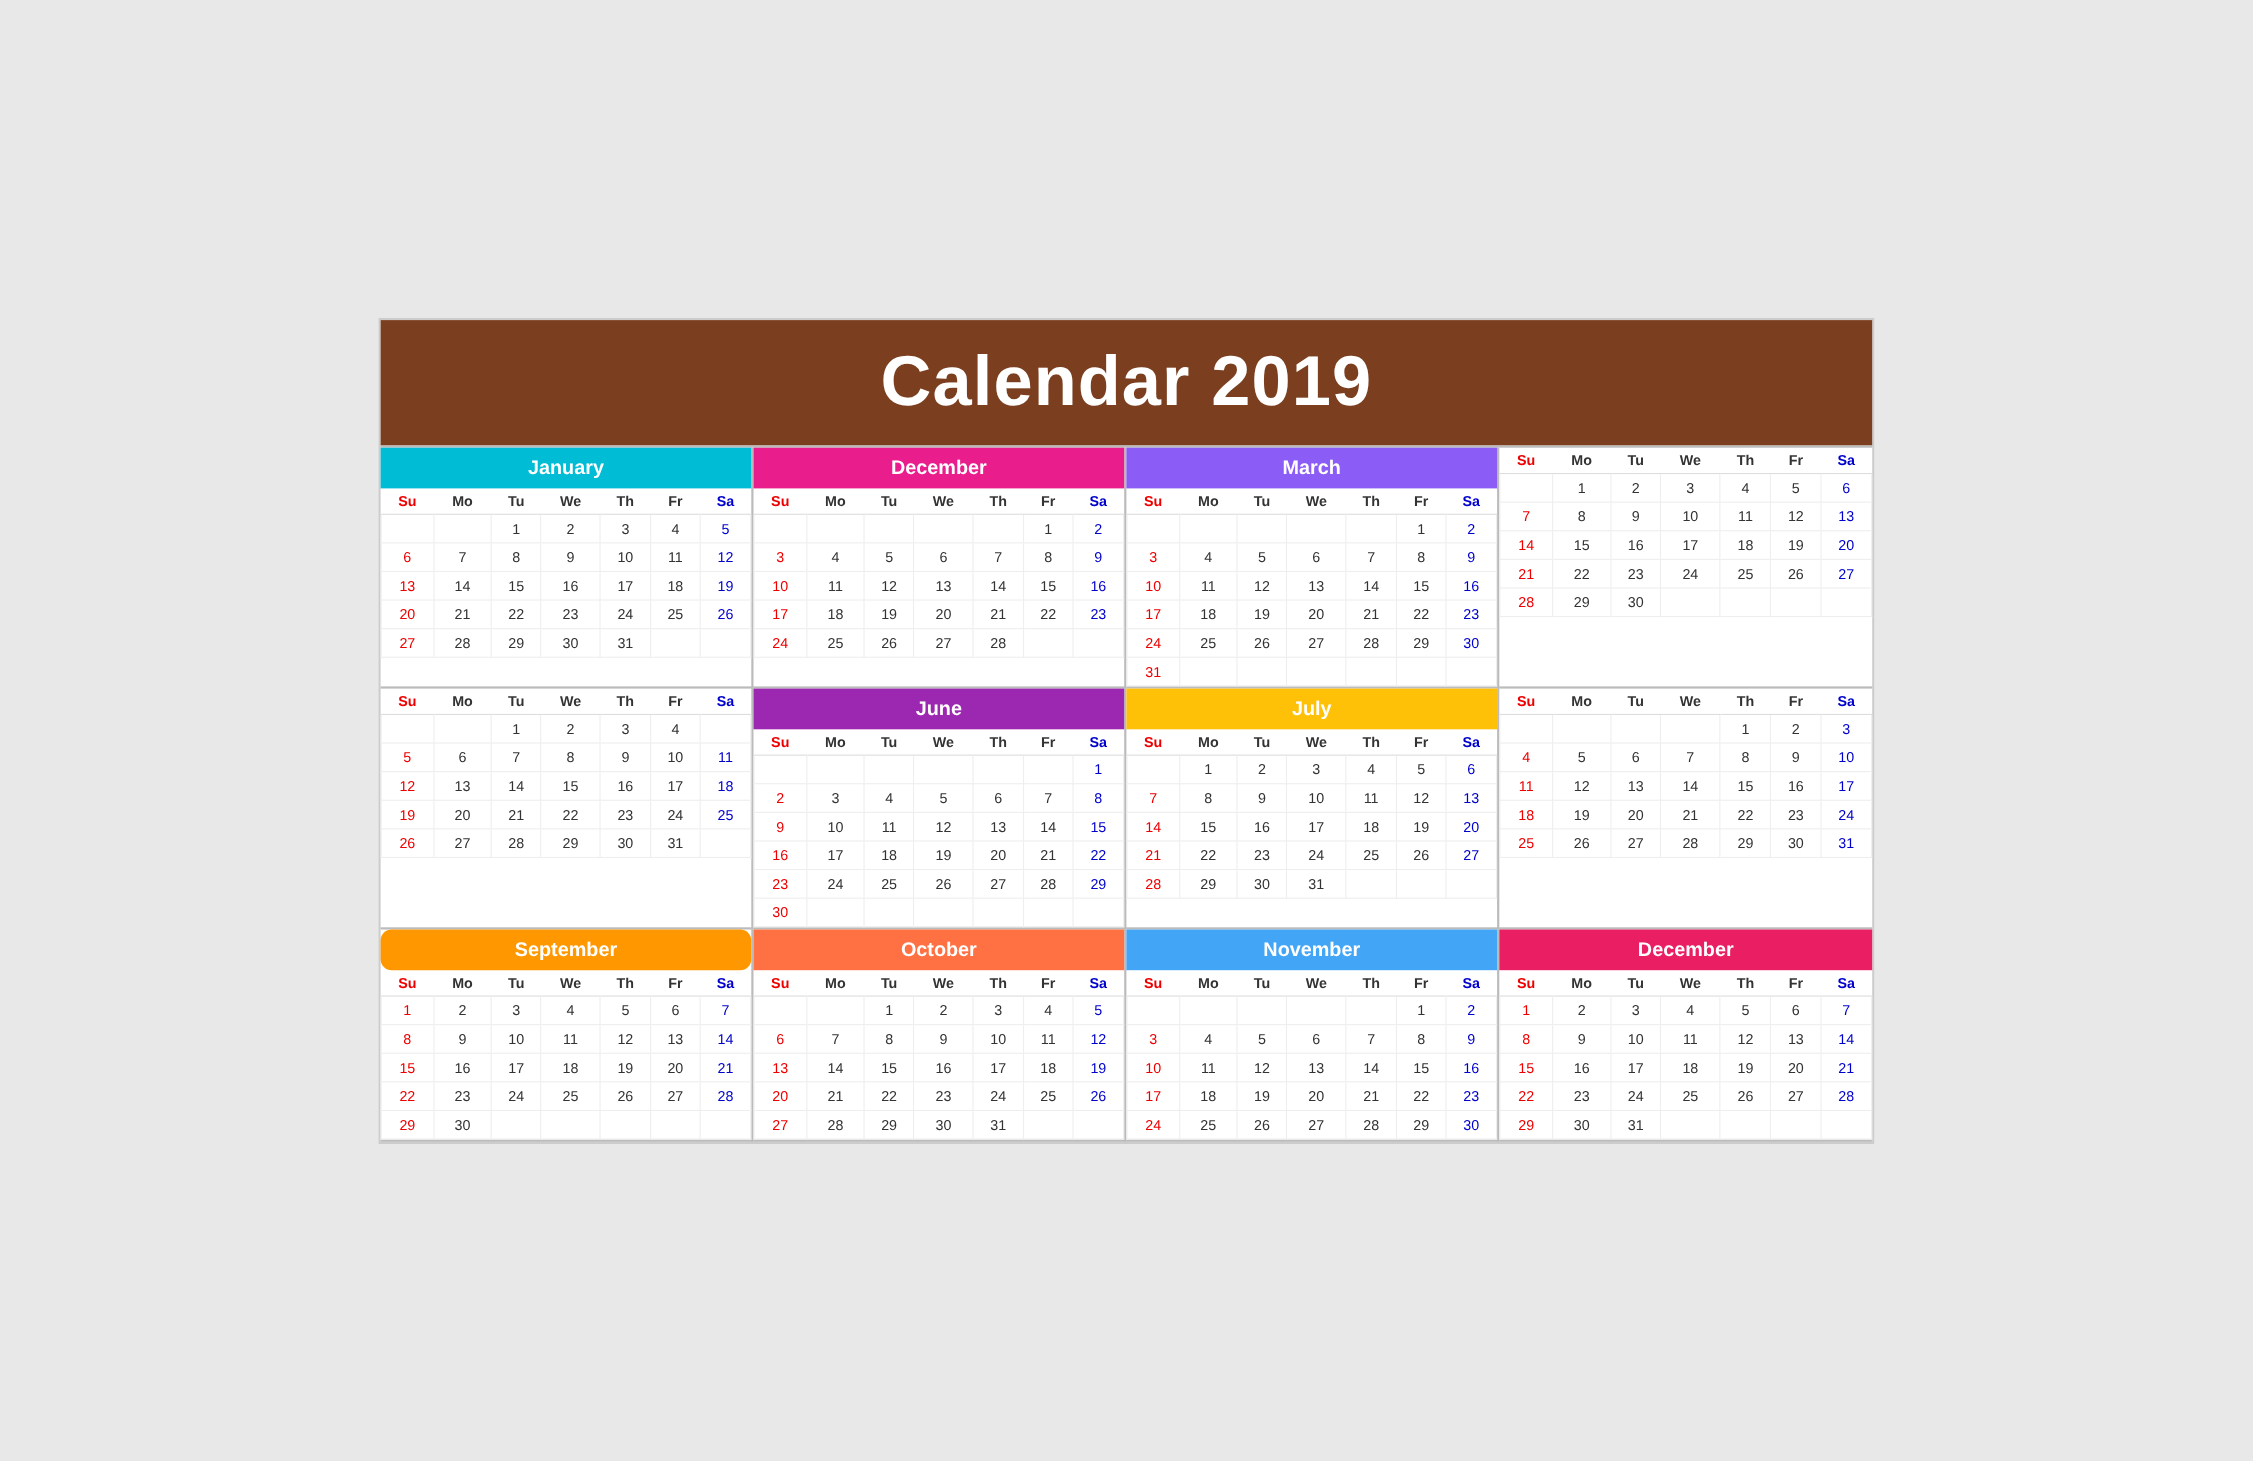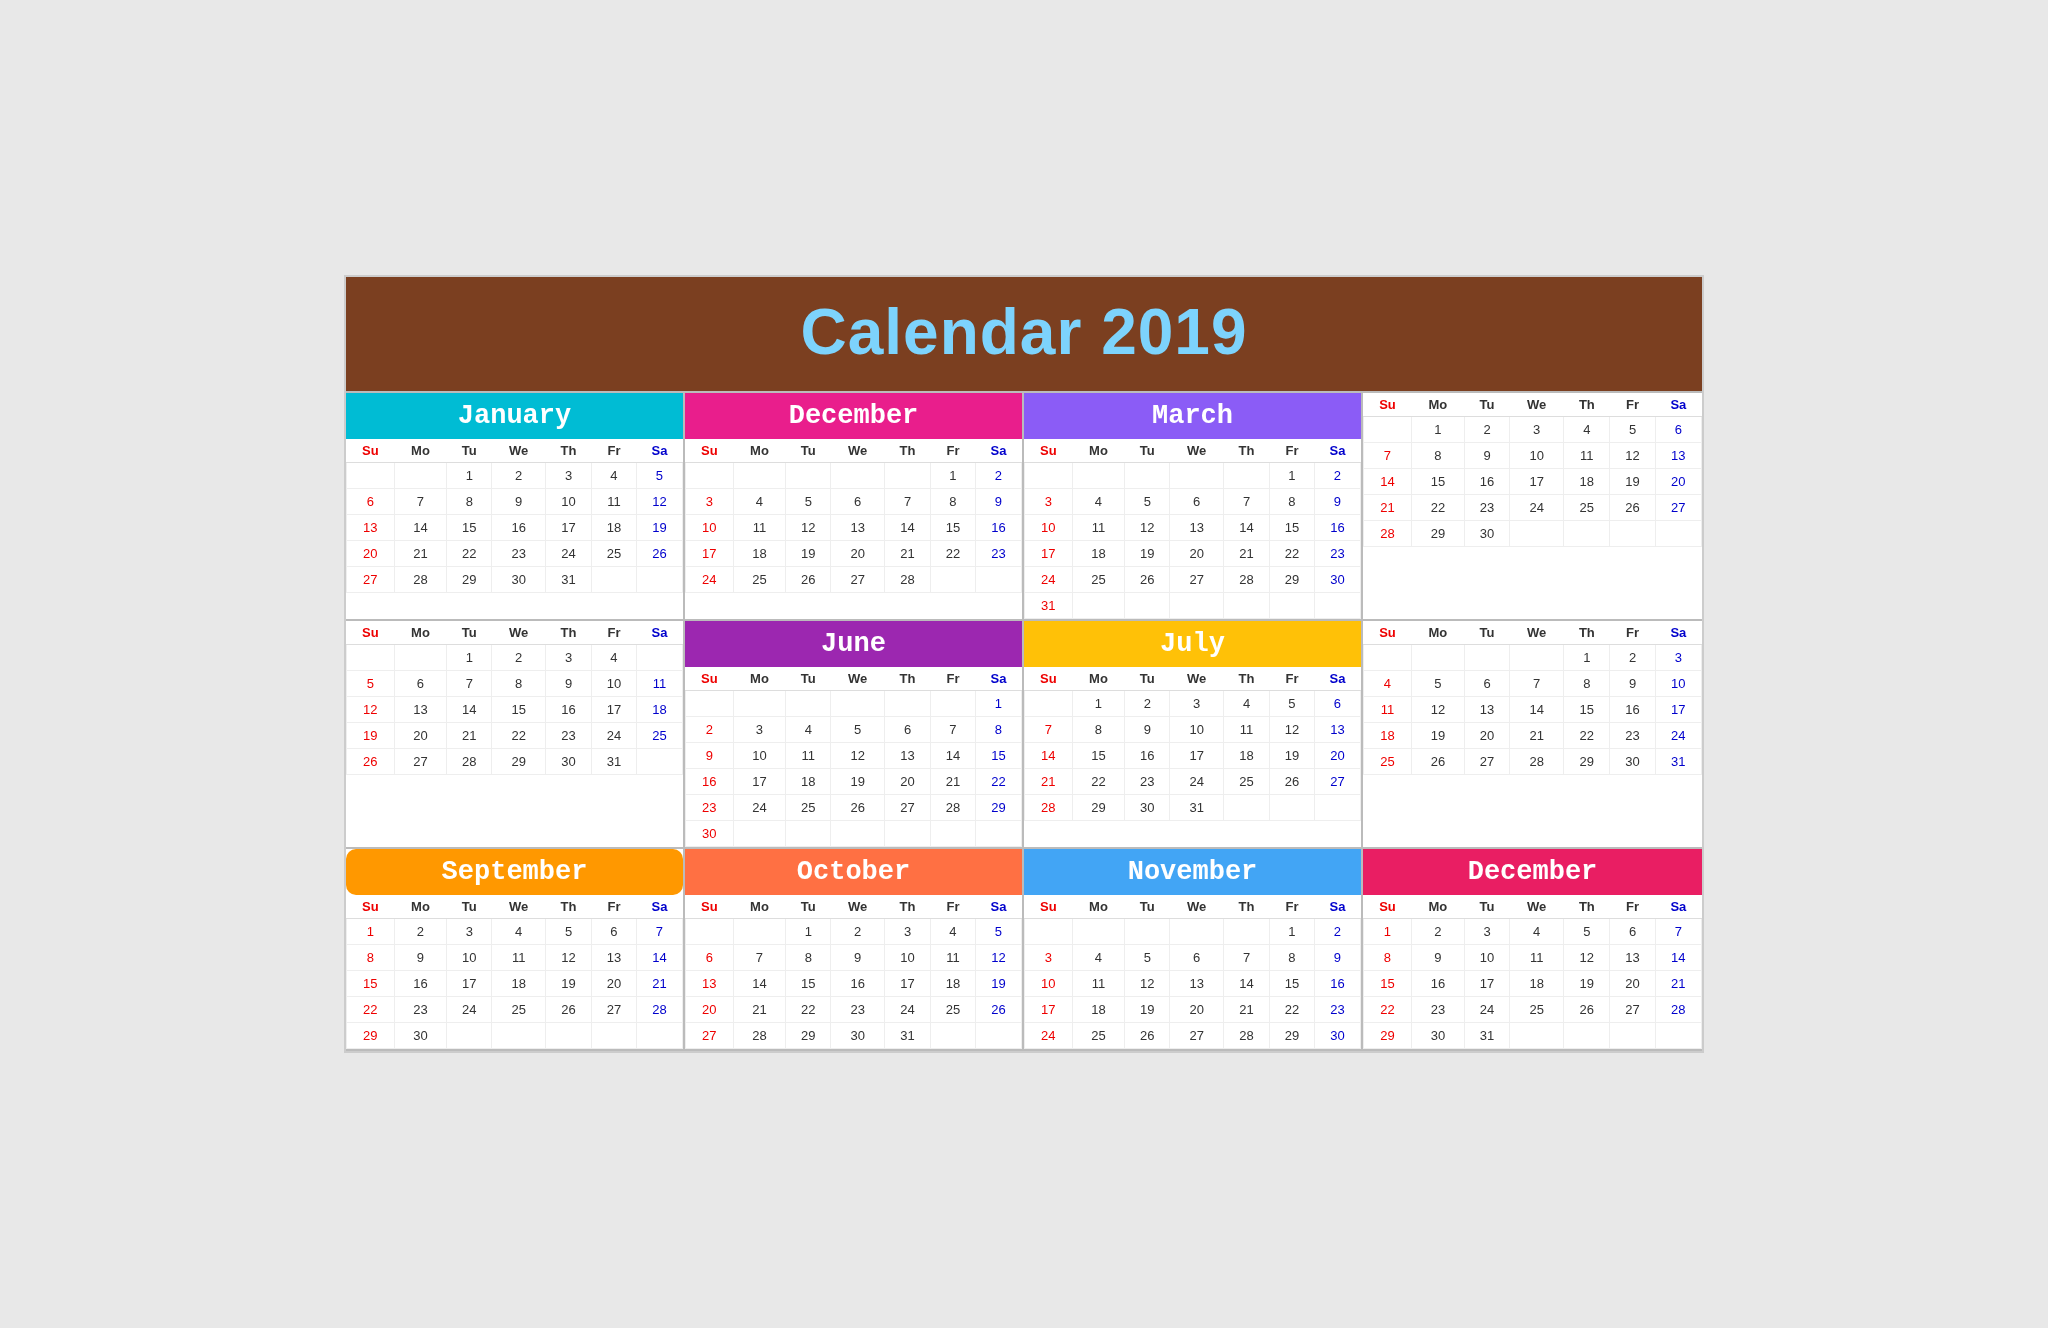--- a/index.html
+++ b/index.html
@@ -11,21 +11,21 @@
       align-items: center;
       min-height: 100vh;
     }
     .calendar-wrapper {
       width: 1360px;
       background: #fff;
       border: 2px solid #ccc;
     }
     .calendar-title {
       background: #7B3F20;
-      color: #7dd3fc;
+      color: #ffffff;
       text-align: center;
       font-size: 64px;
       font-weight: bold;
       padding: 18px 0 22px;
       letter-spacing: 1px;
     }
     .months-grid {
       display: grid;
       grid-template-columns: repeat(4, 1fr);
       border-top: 2px solid #bbb;
@@ -33,24 +33,23 @@
     .month-block {
       border-right: 2px solid #bbb;
       border-bottom: 2px solid #bbb;
     }
     .month-block:nth-child(4n) {
       border-right: none;
     }
     .month-header {
       text-align: center;
       color: #fff;
-      font-size: 27px;
+      font-size: 18px;
       font-weight: bold;
       padding: 8px 0;
-      font-family: Liberation Mono, monospace;
     }
     .month-table {
       width: 100%;
       border-collapse: collapse;
       font-size: 14px;
     }
     .month-table th {
       text-align: center;
       padding: 4px 2px;
       font-weight: bold;

